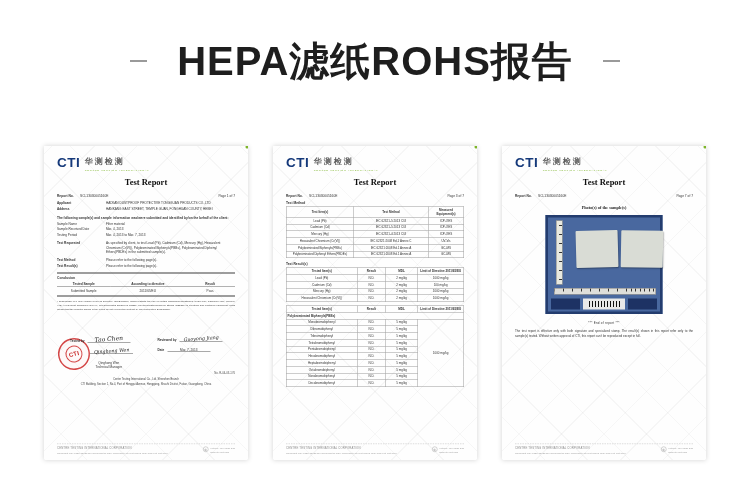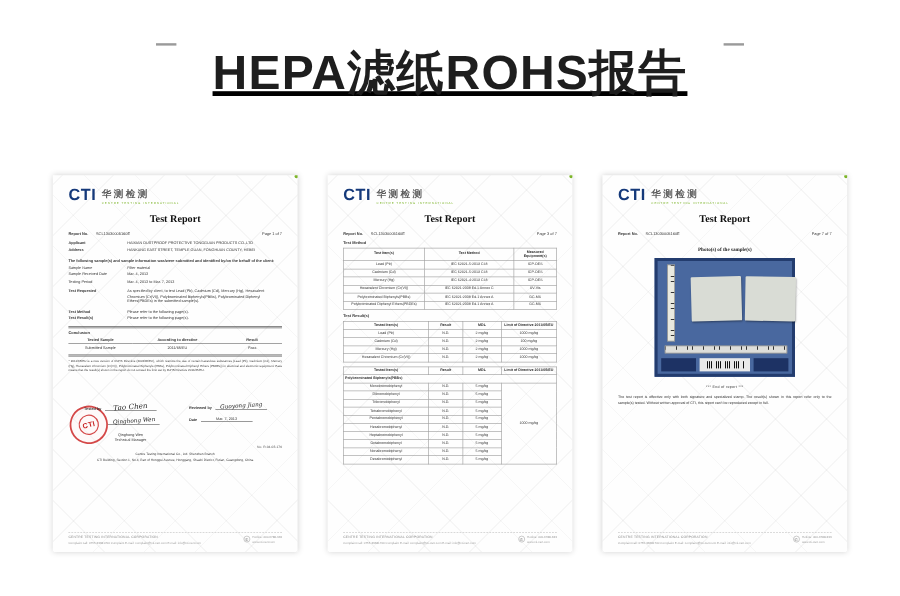--- a/index.html
+++ b/index.html
@@ -1,21 +1,21 @@
 <!DOCTYPE html>
 <html><head>
 <meta charset="utf-8">
 <style>
   * { margin:0; padding:0; box-sizing:border-box; }
   html,body { width:750px; height:497px; background:#ffffff; overflow:hidden;
               font-family:"Liberation Sans", sans-serif; }
 
   
   .hero { padding-top:36px; }
-  .title-row { display:flex; align-items:flex-start; justify-content:center; gap:30px;text-decoration:underline; }
+  .title-row { display:flex; align-items:center; justify-content:center; gap:30px; }
   .dash { width:17px; height:2px; background:#9a9a9a; }
   .page-title { font-size:40px; font-weight:700; color:#1e1e1e; letter-spacing:1px; line-height:50px; }
 
   
   .docs { display:flex; justify-content:center; gap:25px; margin-top:60px; }
   .card { width:204px; height:314px; background:#fefefe; position:relative; overflow:hidden;
           box-shadow:0 0 5px rgba(0,0,0,.18); }
   .wm { position:absolute; inset:0; pointer-events:none;
         background:
           repeating-linear-gradient(45deg,  rgba(110,110,110,.055) 0 1px, transparent 1px 30px),

